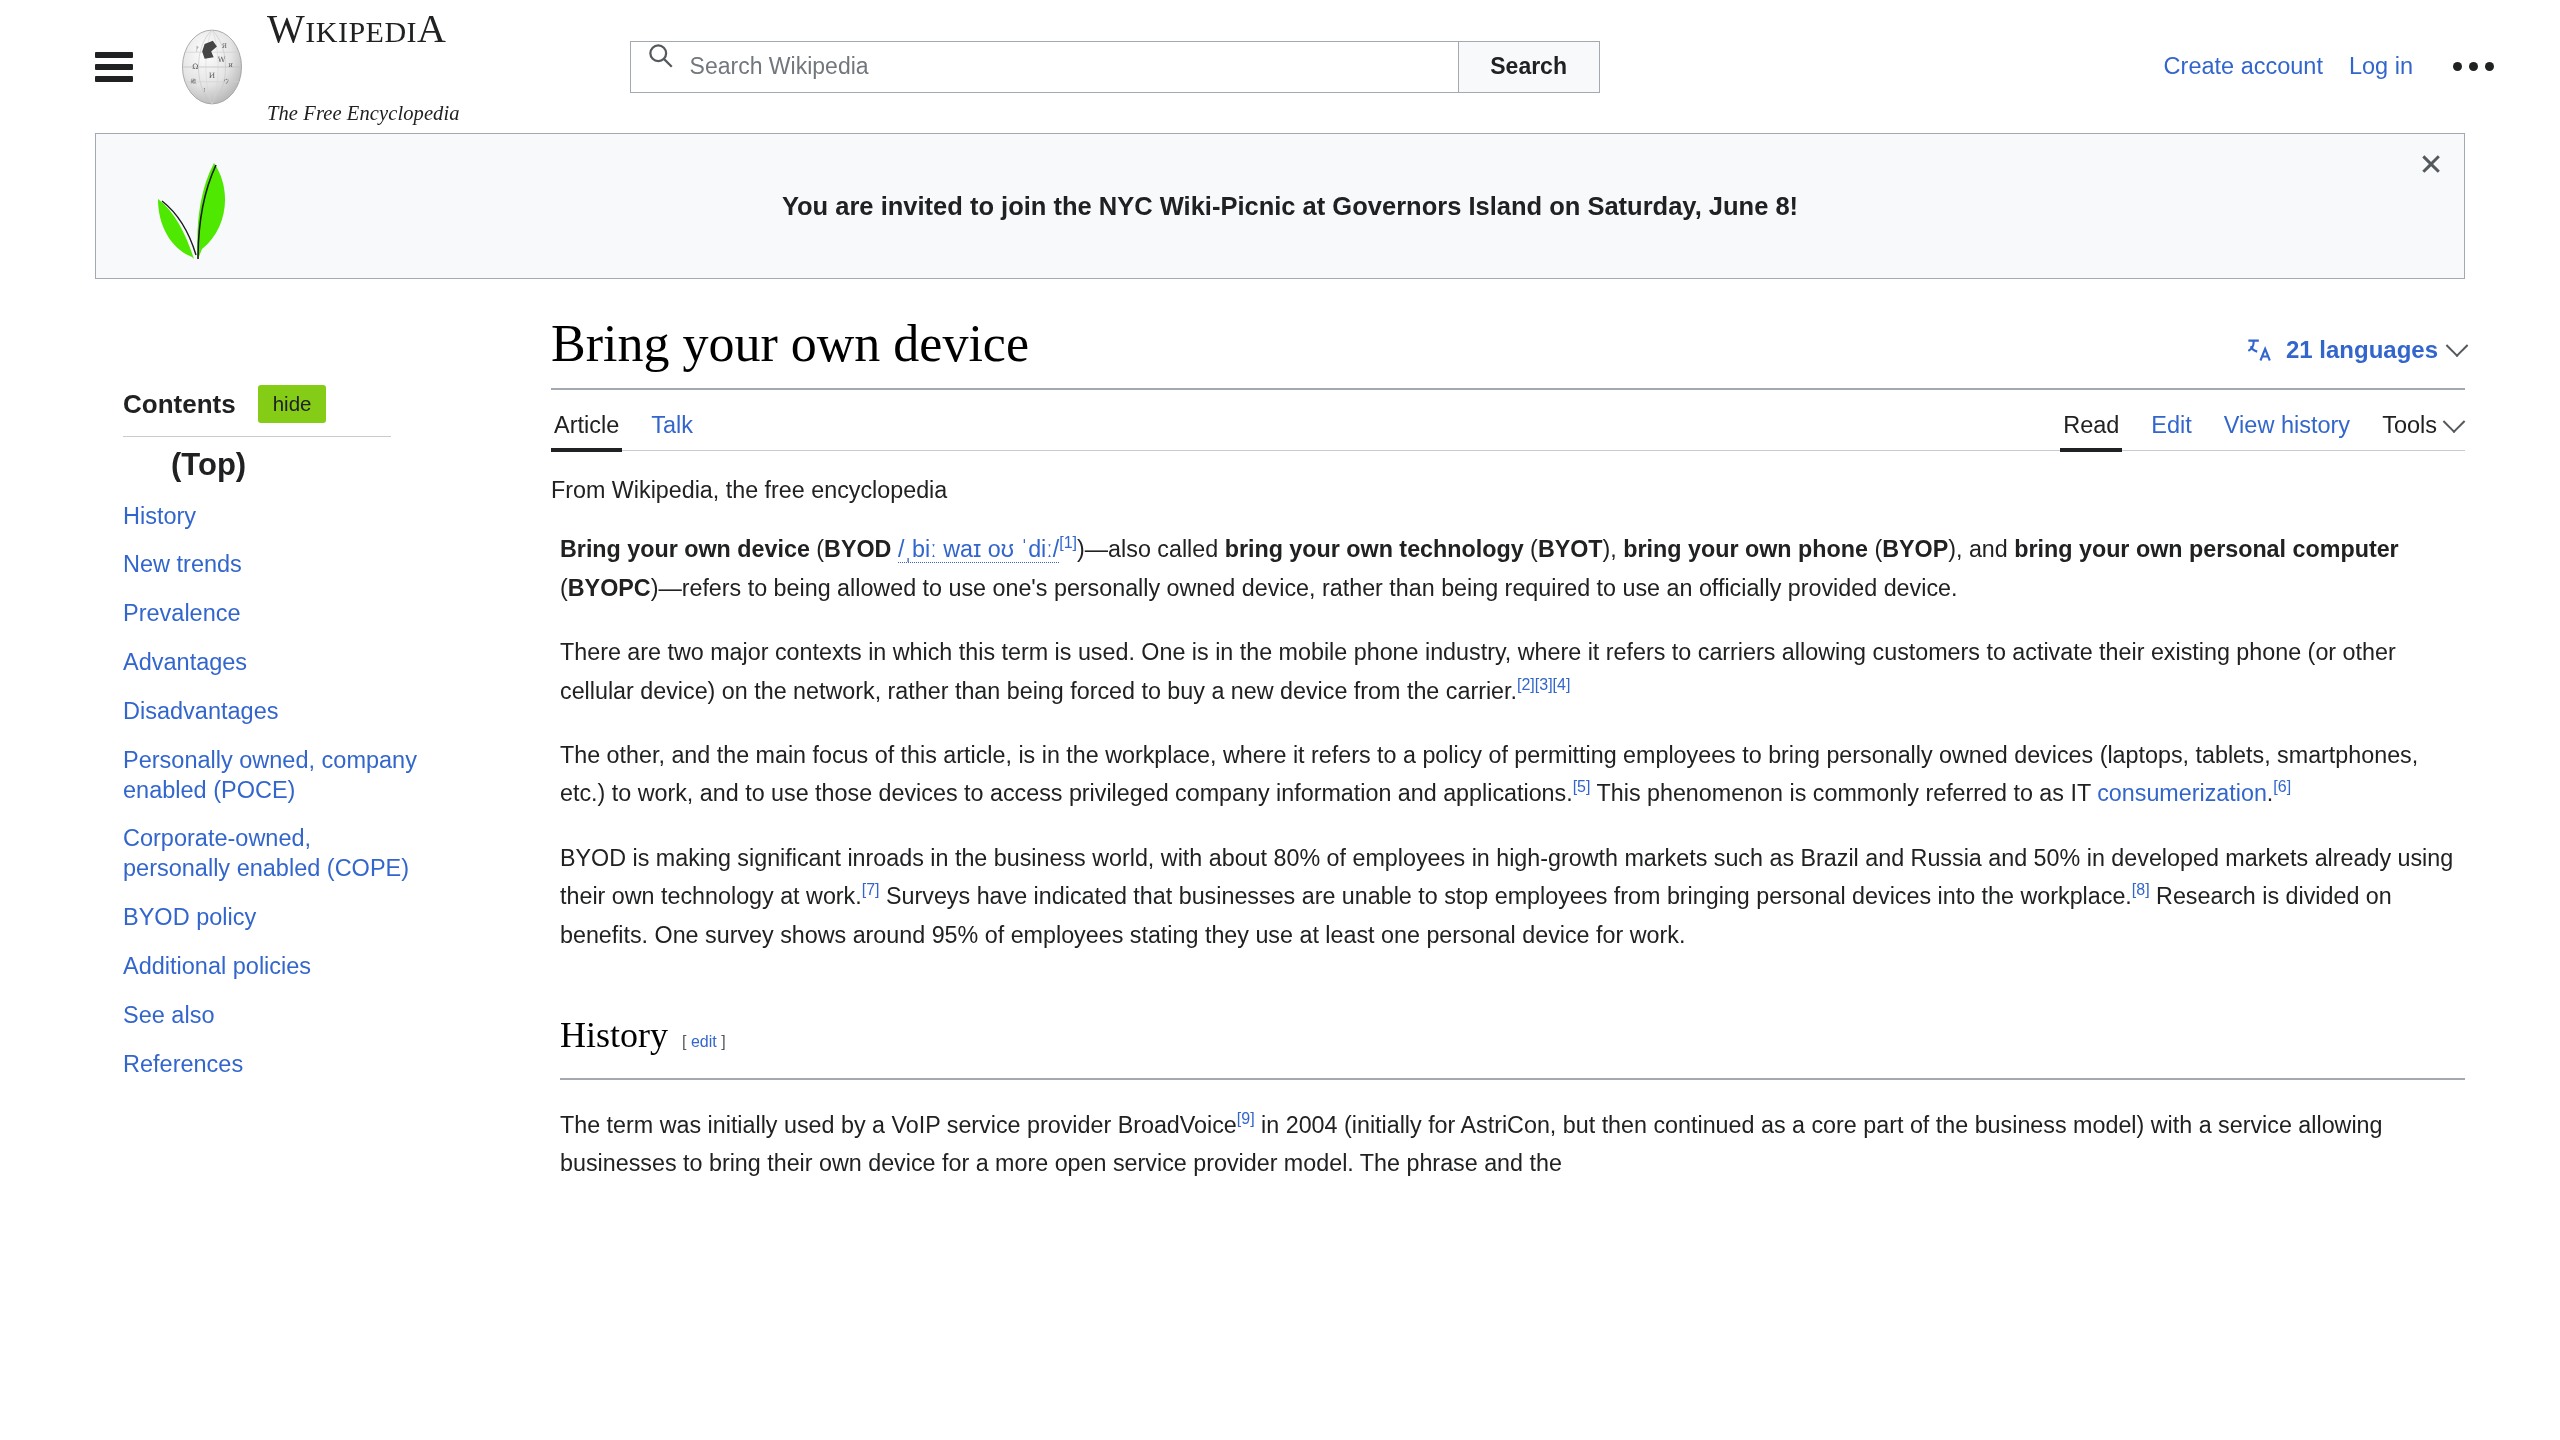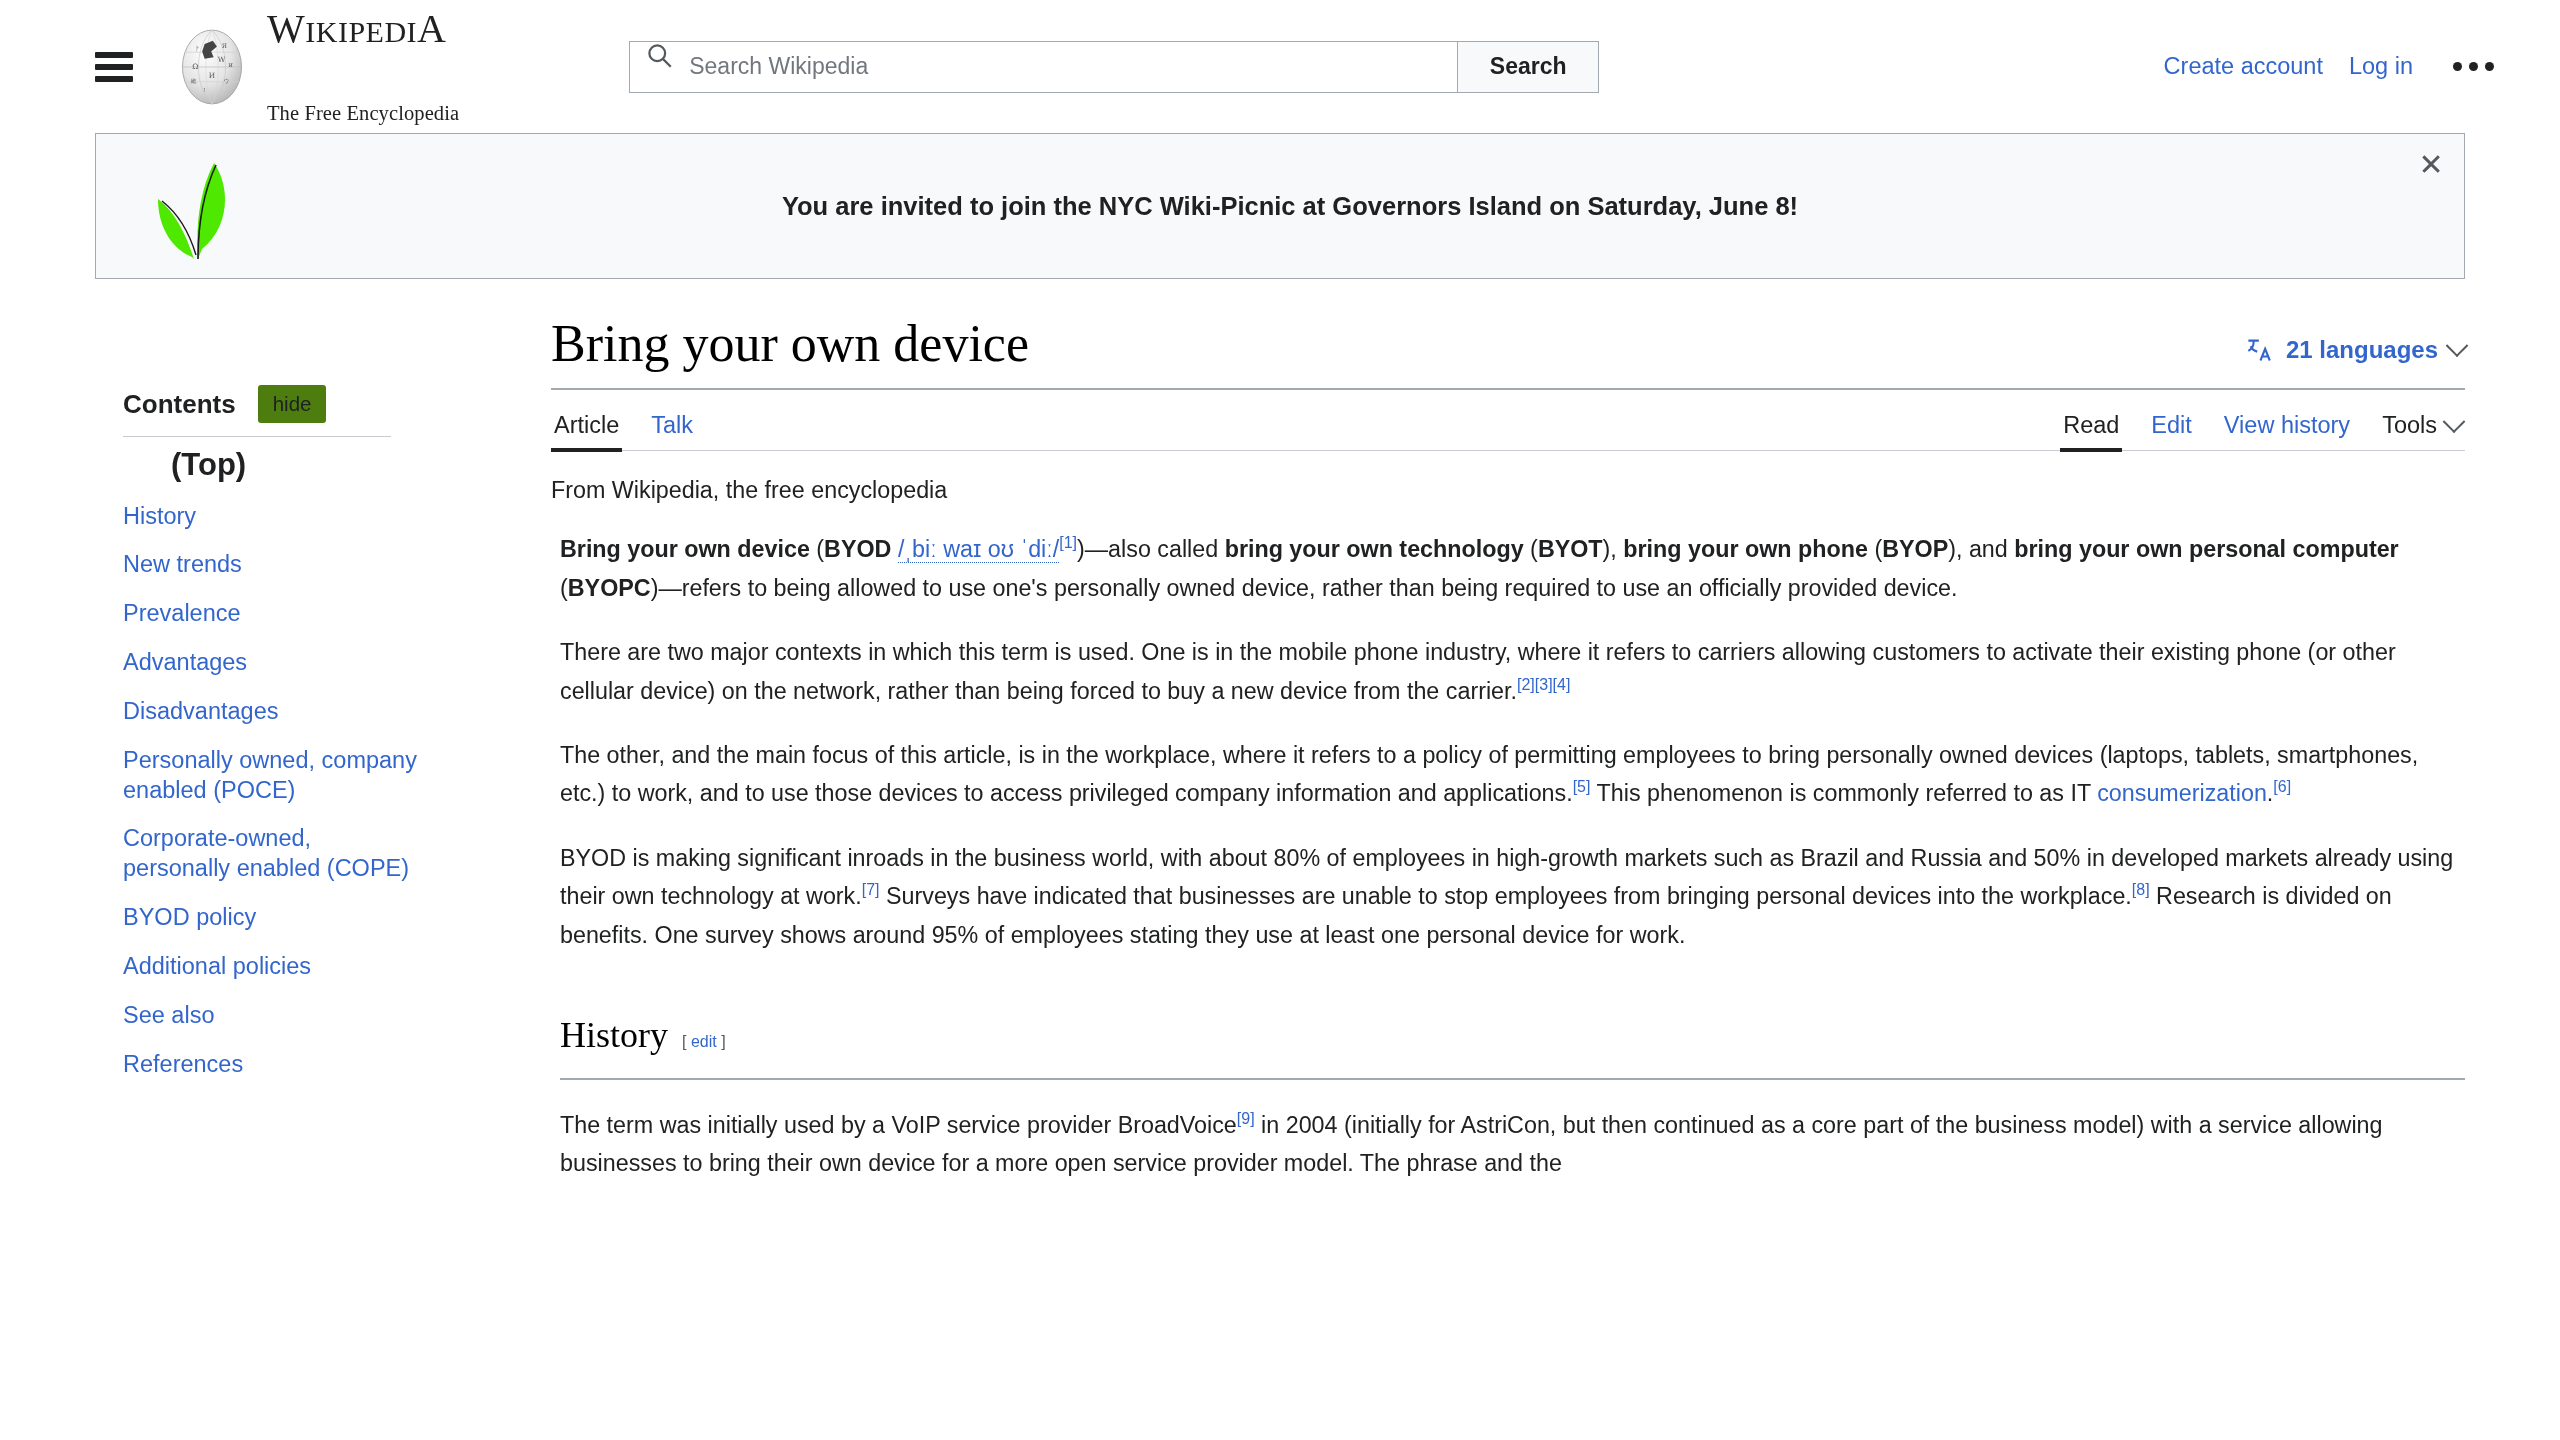--- a/index.html
+++ b/index.html
@@ -41,20 +41,21 @@
     color: #202122;
   }
   .wordmark .wiki .cap { font-size: 40px; }
   .wordmark .wiki .sm { font-size: 30px; }
   .wordmark .tagline {
     font-family: "Liberation Serif", serif;
     font-size: 20.5px;
     margin-top: 13px;
     color: #202122;
     letter-spacing: .1px;
+    font-style: italic;
   }
 
   .search-area { margin-left: 170px; display:flex; flex: 0 0 auto; }
   .search-box {
     width: 828px; height: 52px;
     border: 1.5px solid #a2a9b1;
     display: flex; 
     background: #fff;
     border-right: none;
   }
@@ -118,21 +119,21 @@
     display:flex; align-items:center; justify-content:center;
     cursor:pointer; color:#54595d; font-size: 30px; line-height:1;
   }
 
   
   .page { display: flex; padding: 0 95px; margin-top: 36px; }
   .sidebar { width: 430px; flex: 0 0 430px; padding-top: 70px; padding-left: 28px; }
   .toc-head { display:flex; align-items:center; gap: 22px; }
   .toc-title { font-size: 26px; font-weight: bold; color:#202122; }
   .toc-hide {
-    background: #4d7c0f; border: none; border-radius: 3px;
+    background: #84cc16; border: none; border-radius: 3px;
     font-size: 20.5px; color:#202122; padding: 7px 15px; cursor: pointer;
     font-family: "Liberation Sans", sans-serif;
   }
   .toc-rule { border-top: 1px solid #c8ccd1; margin: 13px 0 0 0; width: 268px; }
   .toc-list { list-style: none; margin: 0; padding: 0; }
   .toc-list li { padding: 9.5px 0; }
   .toc-top { font-size: 31px; font-weight: bold; color:#202122;margin-left:48px; }
   .toc-link { font-size: 23.5px; color:#3366cc; text-decoration:none; cursor:pointer; display:block; line-height:1.27; max-width: 300px; }
 
   .content { flex: 1; min-width: 0; padding-left: 26px; }

